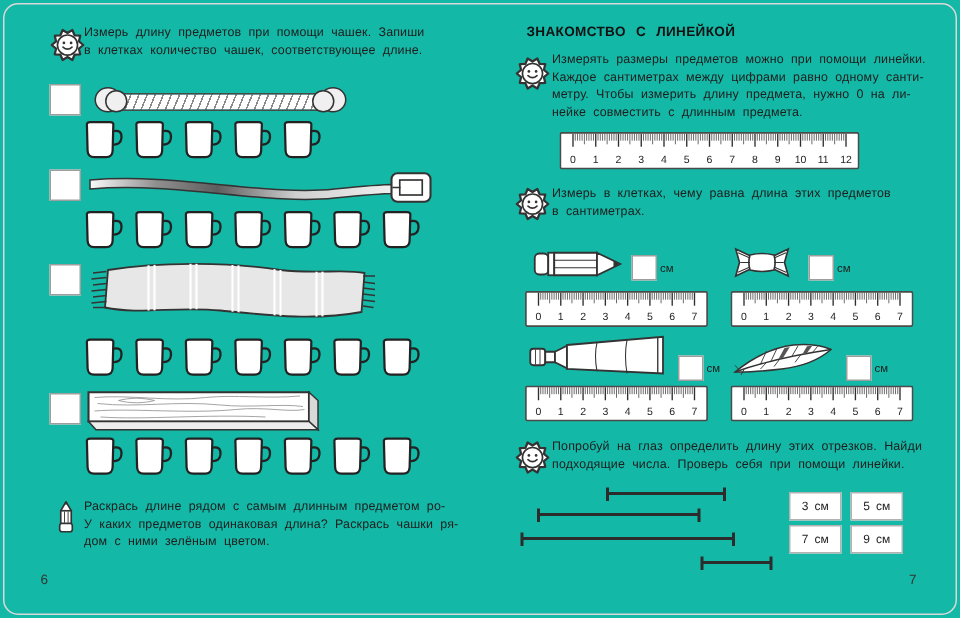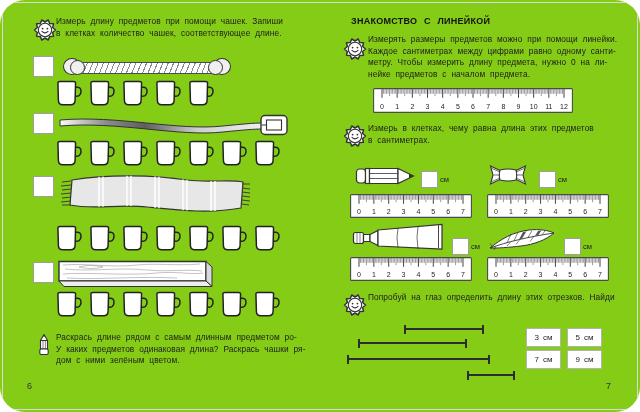--- a/index.html
+++ b/index.html
@@ -1,17 +1,17 @@
 <!DOCTYPE html>
 <html><head>
 <meta charset="utf-8">
 <style>
   html,body{margin:0;padding:0;background:#fff;}
-  .sheet{position:relative;width:640px;height:412px;background:#84cc16;overflow:hidden;
-         font-family:"Liberation Sans",sans-serif;color:#222;border-radius:25px;}
+  .sheet{position:relative;width:640px;height:412px;background:#14b8a6;overflow:hidden;
+         font-family:"Liberation Sans",sans-serif;color:#222;}
   .sheet-edge{position:absolute;inset:2px;border:1px solid #d9d9d9;border-radius:10px;pointer-events:none;}
   .abs{position:absolute;}
   .tline{white-space:nowrap;font-size:8.3px;line-height:11.5px;letter-spacing:0.1px;word-spacing:2.4px;color:#1d1d1d;}
   .title{font-size:9px;font-weight:bold;letter-spacing:0.25px;word-spacing:4px;color:#111;}
   .pagenum{font-size:9px;color:#333;}
   .checkbox{width:19px;height:19px;border:1.4px solid #9e9e9e;background:#fff;}
   .cell{display:inline-block;width:15px;height:15px;border:1.2px solid #9e9e9e;background:#fff;vertical-align:middle;}
   .cmu{font-size:7.6px;color:#1d1d1d;margin-left:2px;vertical-align:middle;}
   .cupsrow{display:flex;gap:4px;}
   .cup{display:inline-block;width:29px;height:31px;}
@@ -259,21 +259,21 @@
         <polygon points="22.5,12 19.61,14.47 20.49,18.17 16.70,18.47 15.24,21.99 12,20 8.76,21.99 7.30,18.47 3.51,18.17 4.39,14.47 1.5,12 4.39,9.53 3.51,5.83 7.30,5.53 8.76,2.01 12,4 15.24,2.01 16.70,5.53 20.49,5.83 19.61,9.53" fill="#fff" stroke="#333" stroke-width="1.5" stroke-linejoin="round"></polygon>
         <circle cx="12" cy="12" r="6.7" fill="#fff" stroke="#333" stroke-width="1.1"></circle>
         <circle cx="9.6" cy="10.6" r="0.9" fill="#333"></circle>
         <circle cx="14.4" cy="10.6" r="0.9" fill="#333"></circle>
         <path d="M9,13.4 Q12,16.2 15,13.4" fill="none" stroke="#333" stroke-width="1.1" stroke-linecap="round"></path>
       </svg></div>
   <div class="abs" style="left:368px;top:34px;">
     <div class="tline">Измерять  размеры  предметов  можно  при  помощи  линейки.</div>
     <div class="tline">Каждое  сантиметрах  между  цифрами  равно  одному  санти-</div>
     <div class="tline">метру.  Чтобы  измерить  длину  предмета,  нужно  0  на  ли-</div>
-    <div class="tline">нейке  предметов  с  началом  предмета.</div>
+    <div class="tline">нейке  совместить  с  длинным  предмета.</div>
   </div>
 
   <div class="abs" style="left:373px;top:88px;width:200px;height:25px;"><svg width="200" height="25" viewBox="0 0 200 25">
         <rect x="0.6" y="0.6" width="198.8" height="23.8" rx="1" fill="#fff" stroke="#4a4a4a" stroke-width="1.1"></rect>
         <line x1="9" y1="1.1" x2="9" y2="9.8" stroke="#2f2f2f" stroke-width="0.9"></line>
         <text x="9" y="20.5" font-size="7" text-anchor="middle" fill="#1d1d1d" font-family="Liberation Sans, sans-serif">0</text>
         <line x1="10.516666666666666" y1="1.1" x2="10.516666666666666" y2="5.8" stroke="#3a3a3a" stroke-width="0.5"></line>
         <line x1="12.033333333333333" y1="1.1" x2="12.033333333333333" y2="5.8" stroke="#3a3a3a" stroke-width="0.5"></line>
         <line x1="13.55" y1="1.1" x2="13.55" y2="5.8" stroke="#3a3a3a" stroke-width="0.5"></line>
         <line x1="15.066666666666666" y1="1.1" x2="15.066666666666666" y2="5.8" stroke="#3a3a3a" stroke-width="0.5"></line>
@@ -829,20 +829,21 @@
 
   <div class="abs" style="left:343px;top:293px;width:24px;height:24px;"><svg width="24" height="24" viewBox="0 0 24 24">
         <polygon points="22.5,12 19.61,14.47 20.49,18.17 16.70,18.47 15.24,21.99 12,20 8.76,21.99 7.30,18.47 3.51,18.17 4.39,14.47 1.5,12 4.39,9.53 3.51,5.83 7.30,5.53 8.76,2.01 12,4 15.24,2.01 16.70,5.53 20.49,5.83 19.61,9.53" fill="#fff" stroke="#333" stroke-width="1.5" stroke-linejoin="round"></polygon>
         <circle cx="12" cy="12" r="6.7" fill="#fff" stroke="#333" stroke-width="1.1"></circle>
         <circle cx="9.6" cy="10.6" r="0.9" fill="#333"></circle>
         <circle cx="14.4" cy="10.6" r="0.9" fill="#333"></circle>
         <path d="M9,13.4 Q12,16.2 15,13.4" fill="none" stroke="#333" stroke-width="1.1" stroke-linecap="round"></path>
       </svg></div>
   <div class="abs" style="left:368px;top:292px;">
     <div class="tline">Попробуй  на  глаз  определить  длину  этих  отрезков.  Найди</div>
+    <div class="tline">подходящие  числа.  Проверь  себя  при  помощи  линейки.</div>
   </div>
 
   <div class="abs" style="left:348px;top:320px;width:210px;height:64px;">
       <div class="seg" style="left: 57px; top: 8px; width: 78px;"></div>
       <div class="seg" style="left: 11px; top: 22px; width: 107px;"></div>
       <div class="seg" style="left: 0px; top: 38px; width: 141px;"></div>
       <div class="seg" style="left: 120px; top: 54px; width: 46px;"></div>
     </div>
 
   <div class="opt" style="left:526px;top:328px;">

